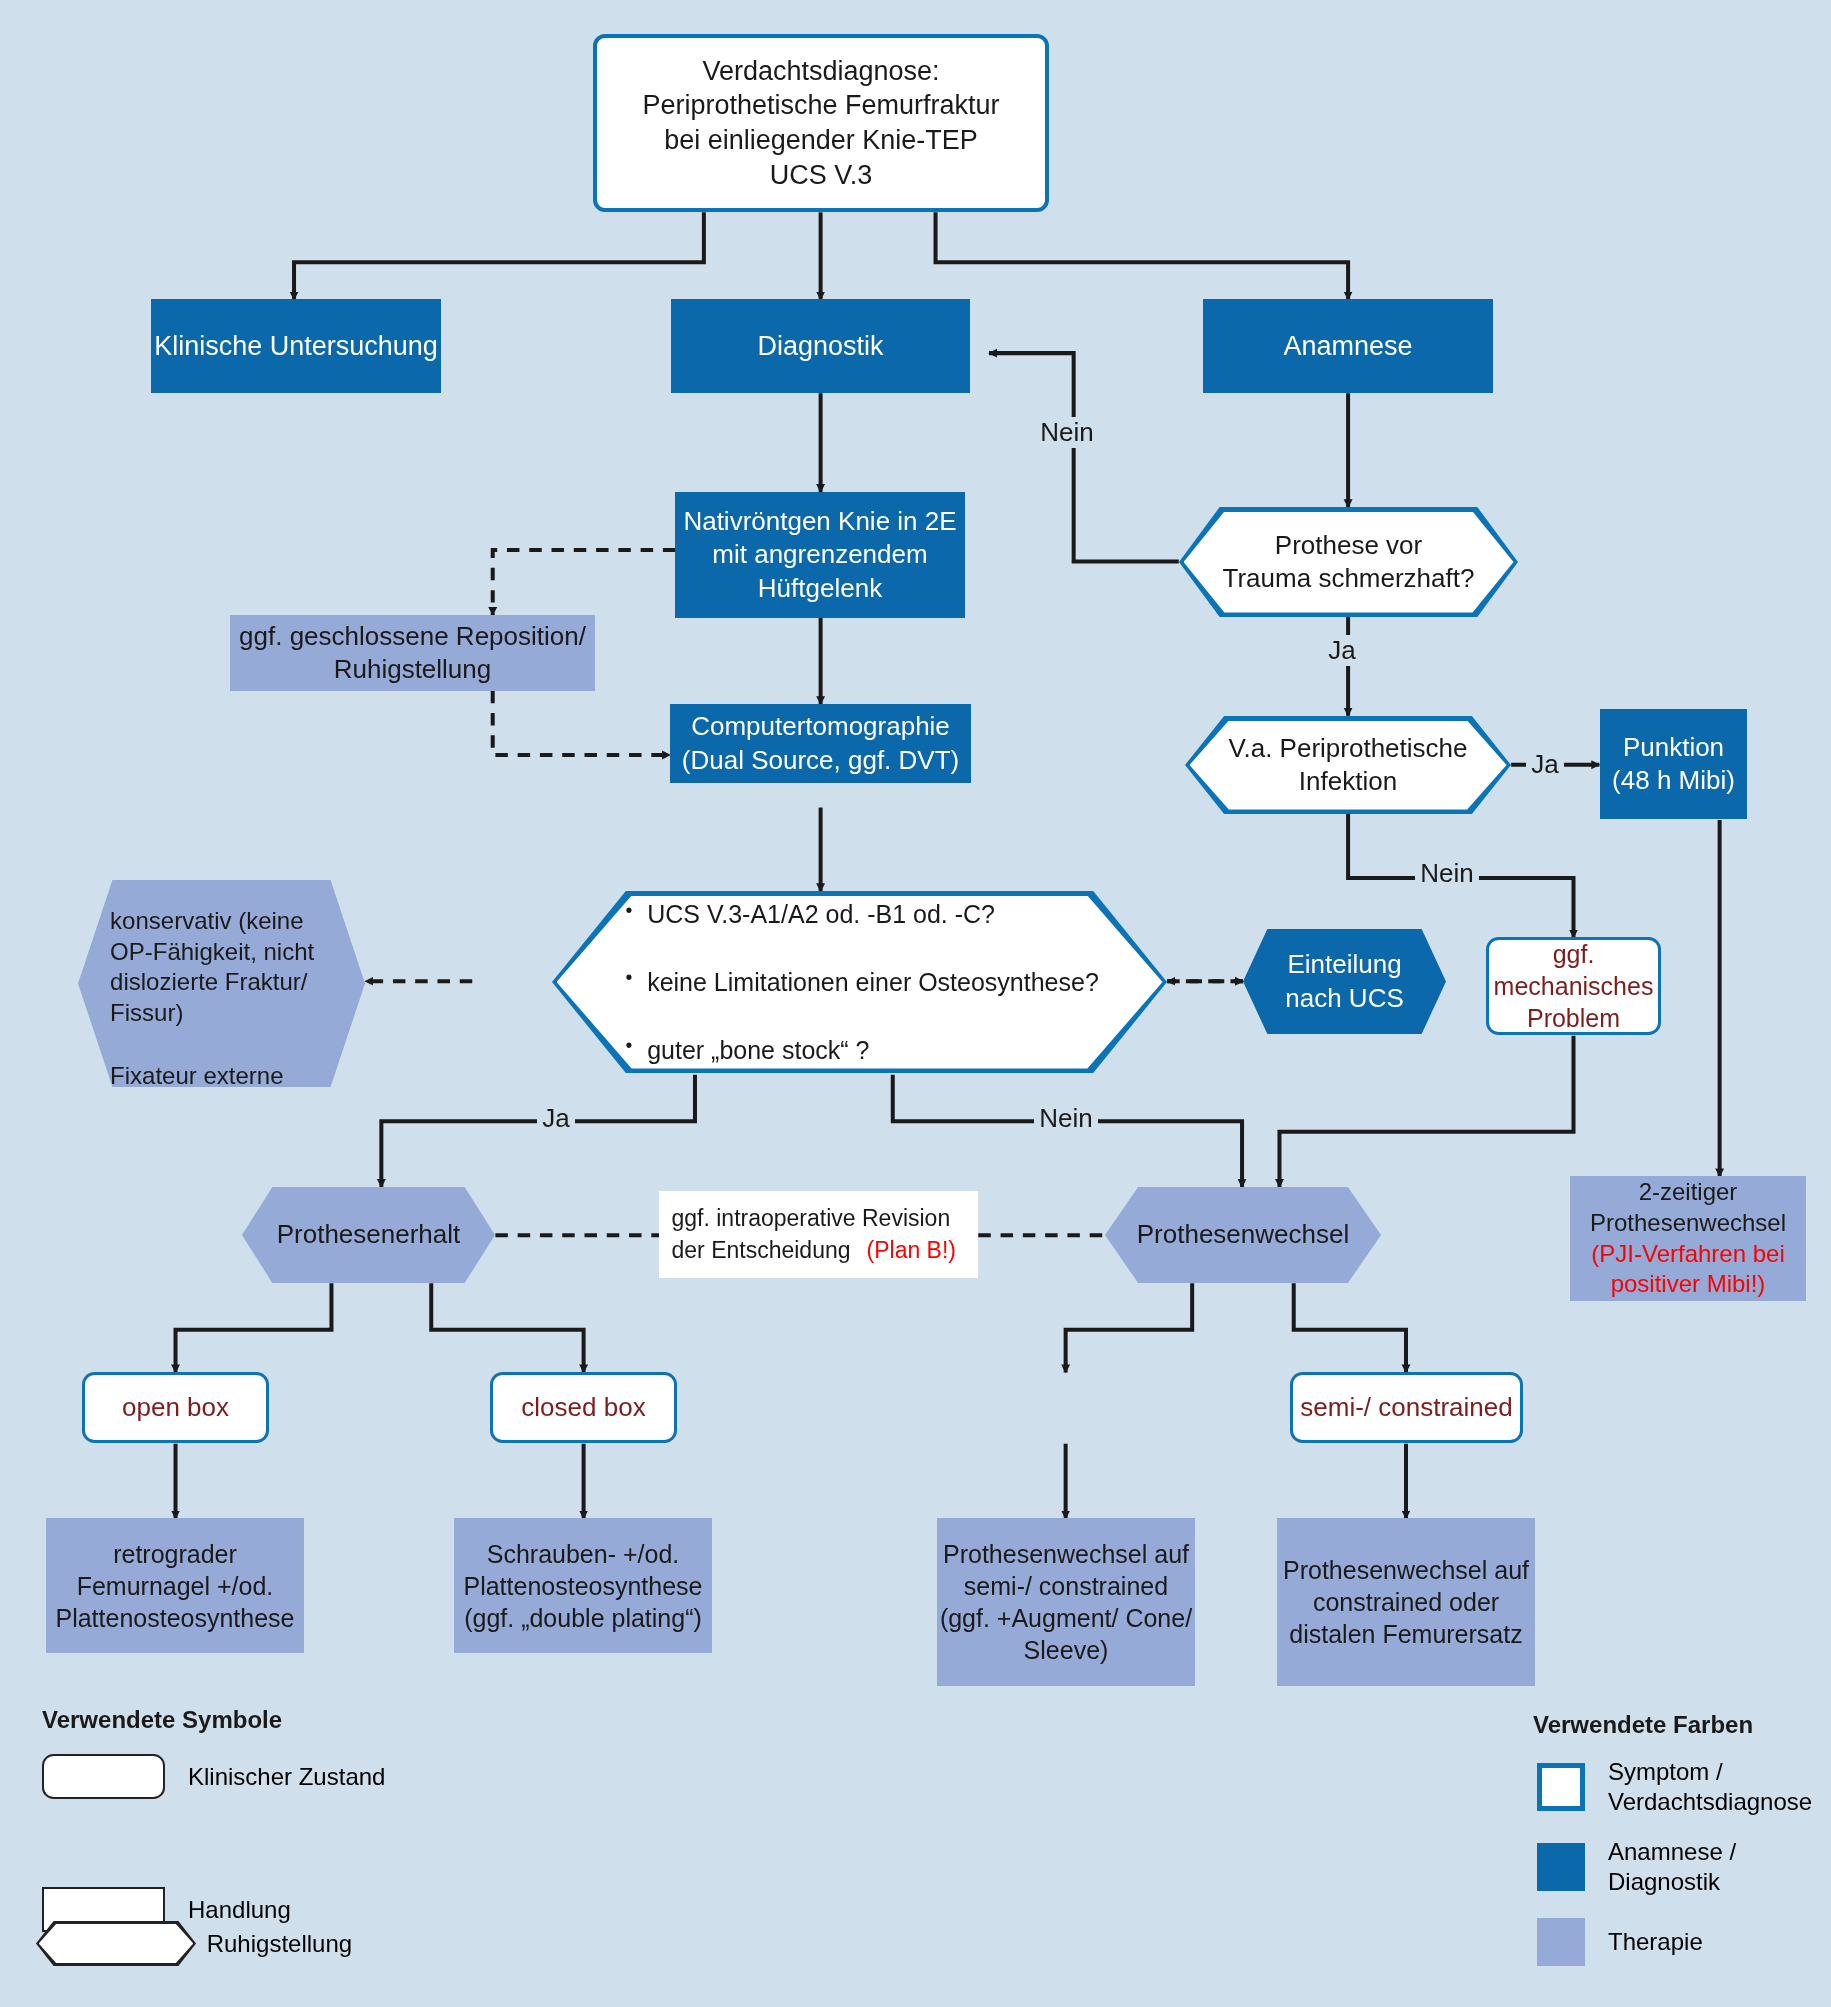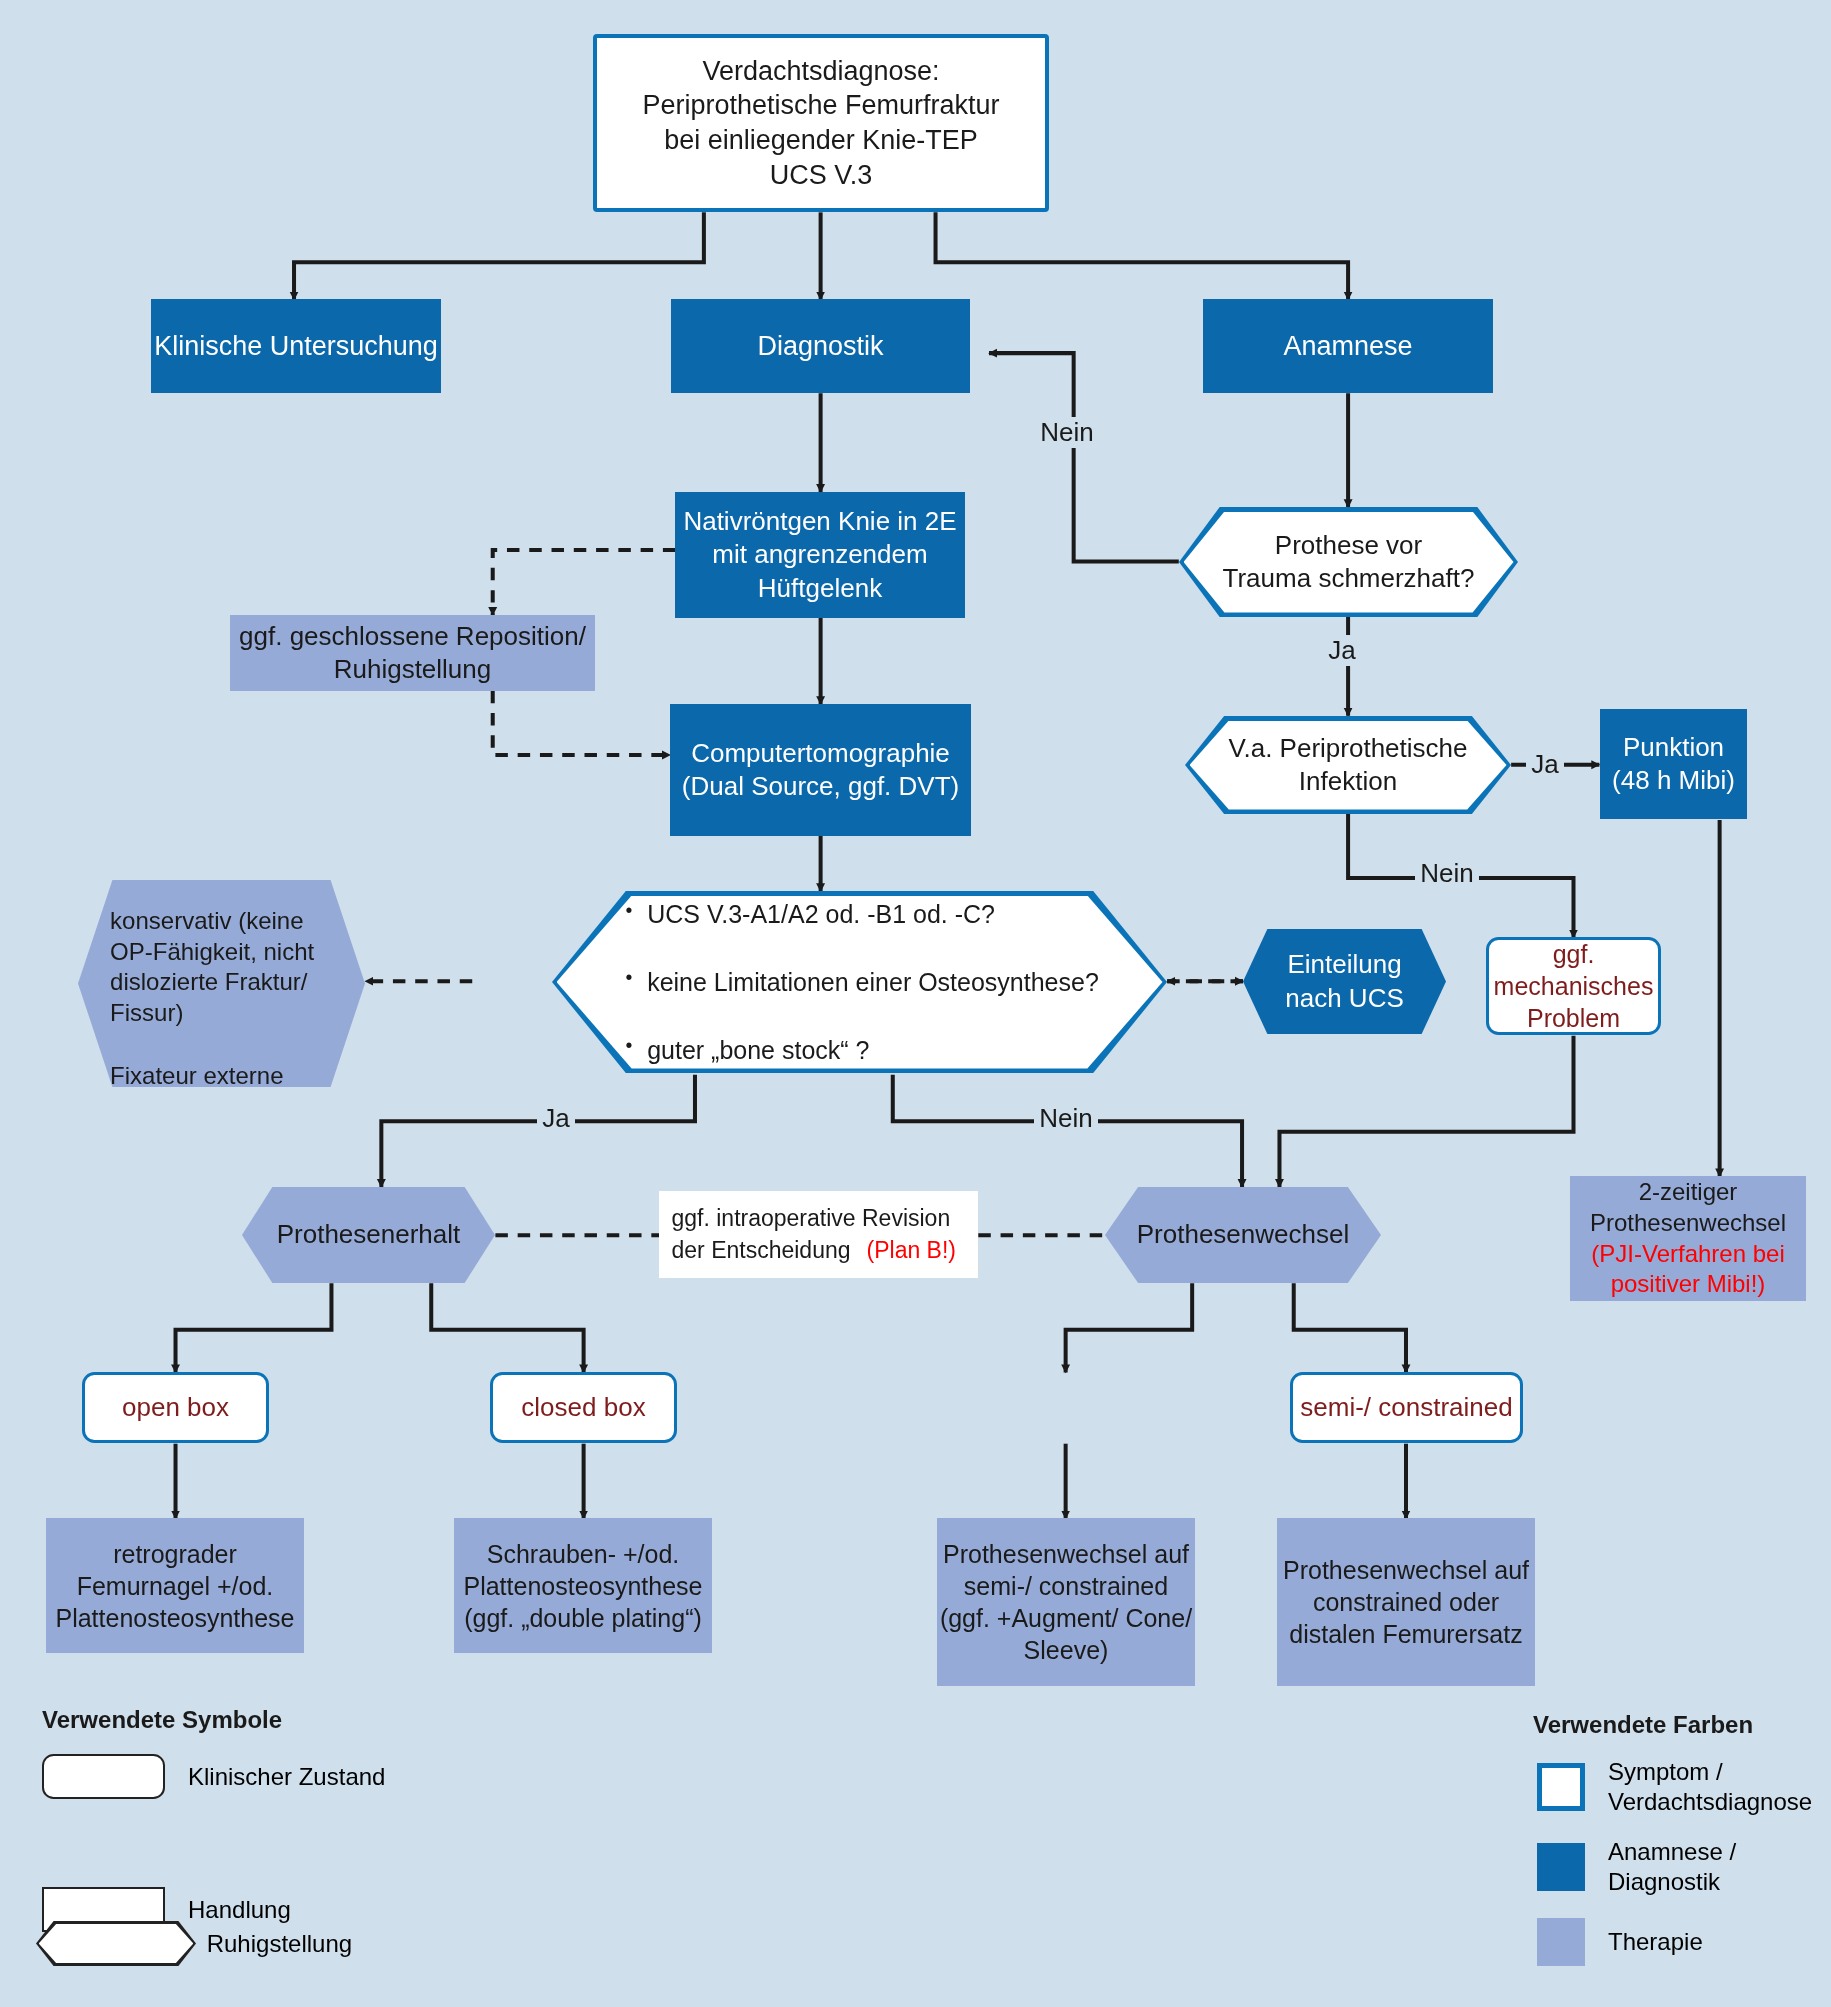--- a/index.html
+++ b/index.html
@@ -26,21 +26,21 @@
     align-items:center;
     justify-content:center;
     text-align:center;
     line-height:1.28;
     white-space:pre-line;
   }
   
   .rounded-white{
     background:#ffffff;
     border:4.5px solid #0b74b8;
-    border-radius:4px;
+    border-radius:12px;
     color:#1a1a1a;
   }
   .rounded-white-thin{
     background:#ffffff;
     border:3.6px solid #0b74b8;
     border-radius:12.5px;
     color:#7f1d1d;
   }
   .rect-blue{
     background:#0b68ab;
@@ -244,21 +244,21 @@
 
   <div class="label-plain" style="left:1035px;top:417px;font-size:26px;">Nein</div>
 
   <div class="node rect-blue" style="left:675px;top:492px;width:290px;height:126px;font-size:26px;">Nativröntgen Knie in 2E
 mit angrenzendem
 Hüftgelenk</div>
 
   <div class="node rect-therapy" style="left:230px;top:615px;width:365px;height:76px;font-size:26px;">ggf. geschlossene Reposition/
 Ruhigstellung</div>
 
-  <div class="node rect-blue" style="left:670px;top:704px;width:301px;height:132px;font-size:26px;">Computertomographie
+  <div class="node rect-blue" style="left:670px;top:704px;width:301px;height:79px;font-size:26px;">Computertomographie
 (Dual Source, ggf. DVT)</div>
 
   <div class="hexframe" style="left:1179px;top:507px;width:339px;height:110px;">
     <div class="hexinner" style="font-size:26px;">Prothese vor
 Trauma schmerzhaft?</div>
   </div>
 
   <div class="label-plain" style="left:1323px;top:635px;font-size:26px;">Ja</div>
 
   <div class="hexframe" style="left:1185px;top:716px;width:326px;height:98px;">

